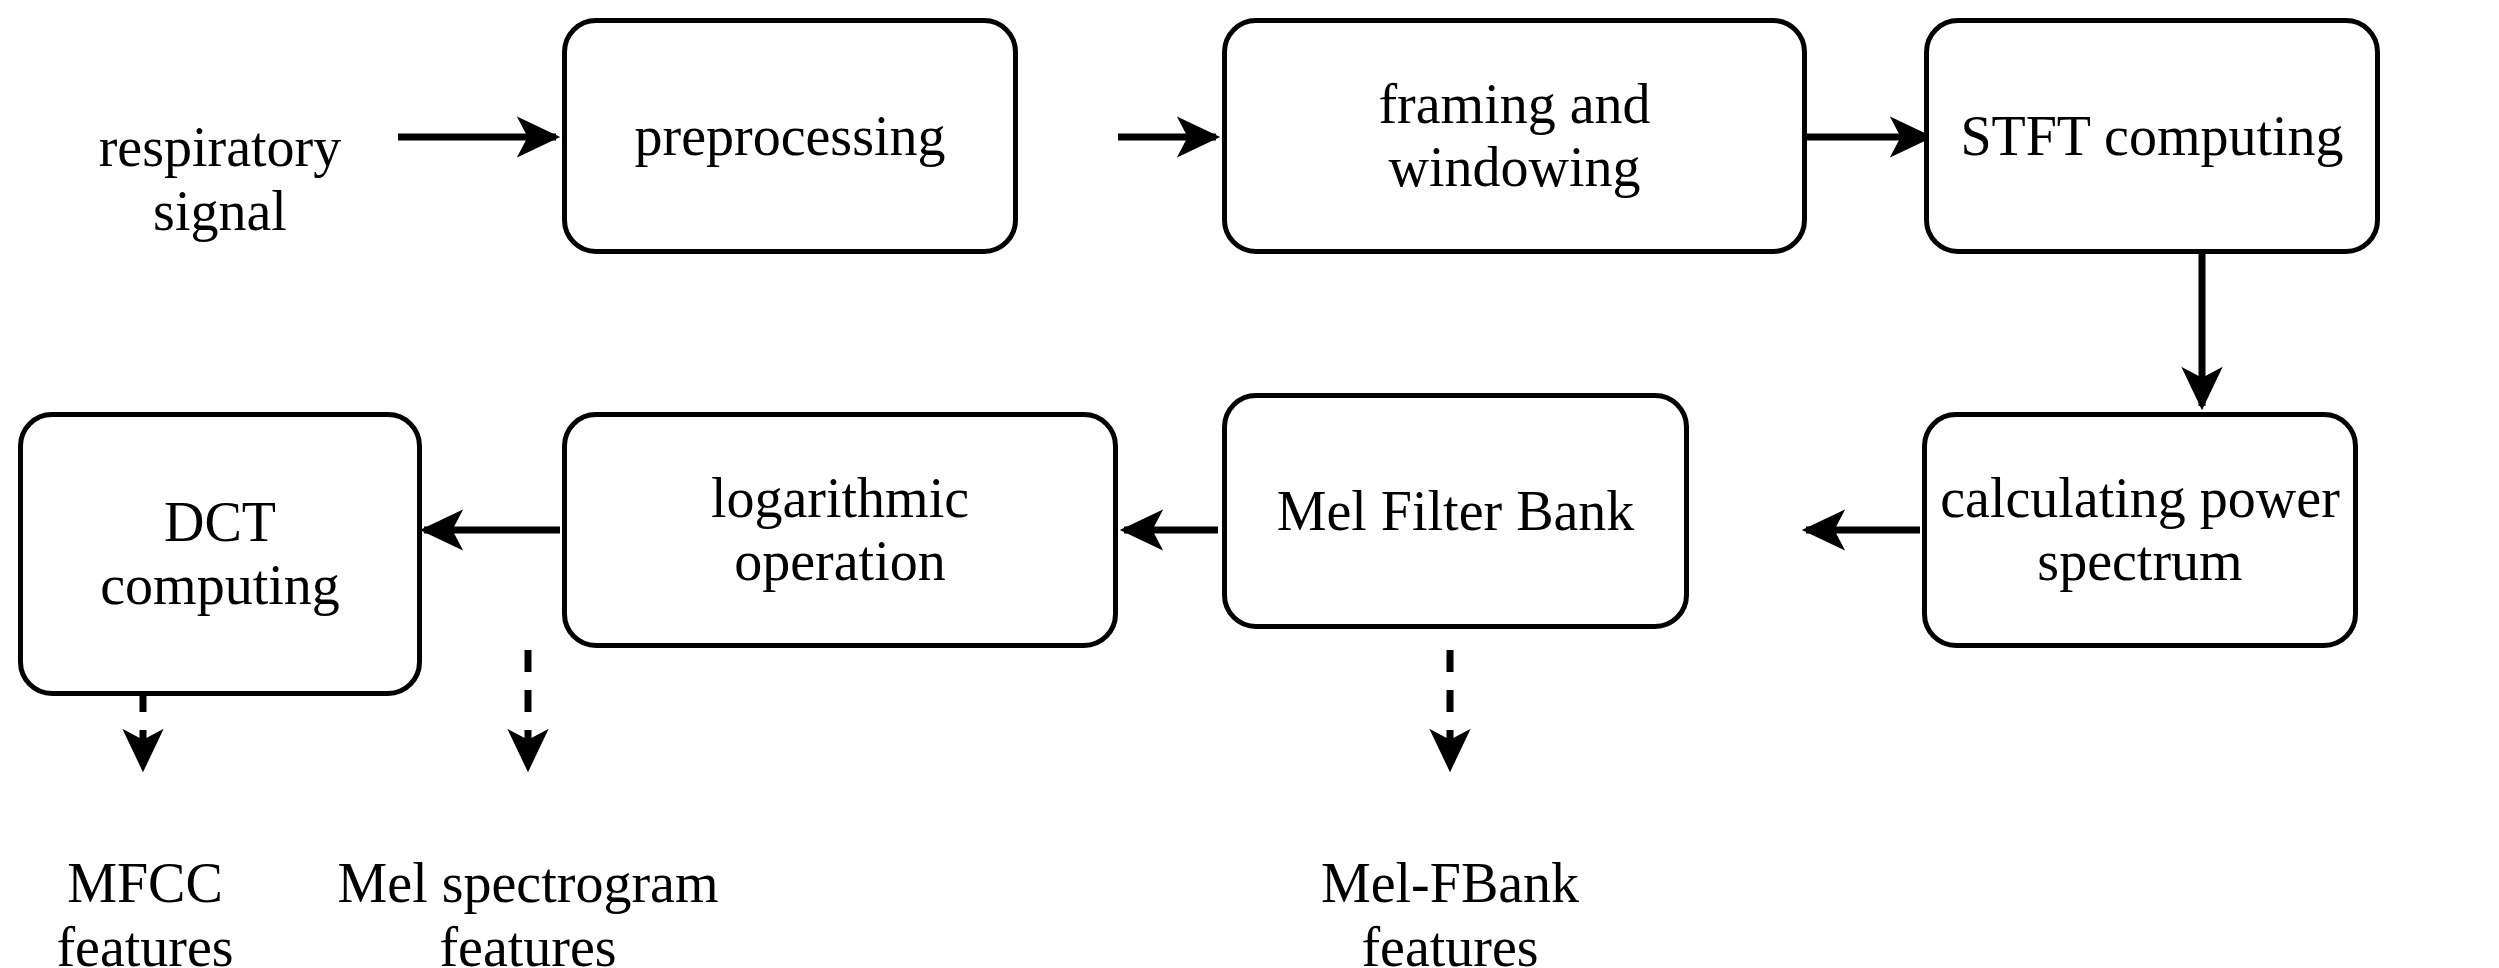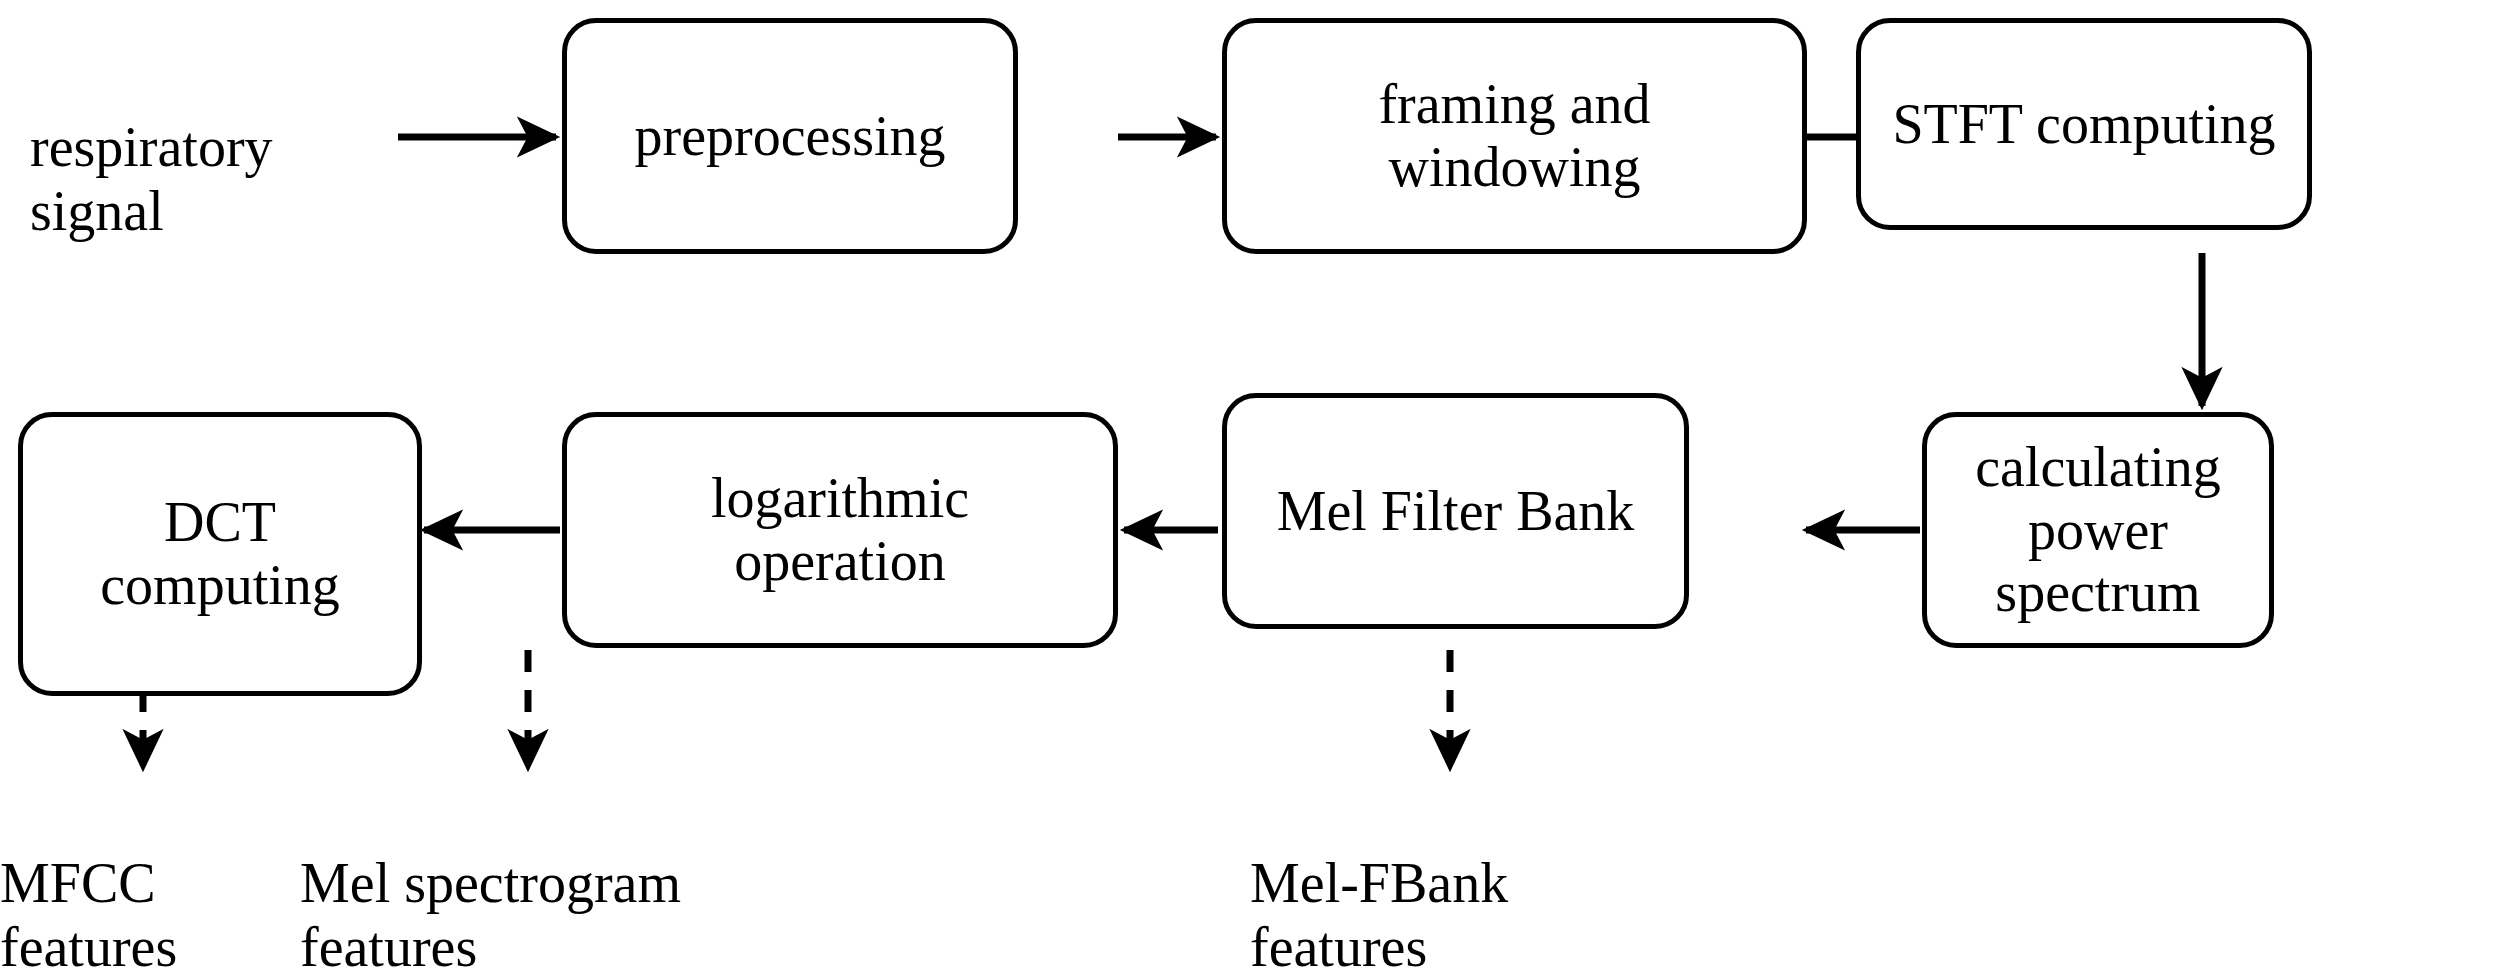--- a/index.html
+++ b/index.html
@@ -29,21 +29,21 @@
     line-height: 1.12;
     font-size: 56px;
     padding: 0 10px;
   }
   .node .node-label {
     display: block;
     white-space: pre-line;
   }
   .free-label {
     position: absolute;
-    text-align: left;
+    text-align: center;
     line-height: 1.14;
     font-size: 56px;
     white-space: pre-line;
   }
   .edge-svg {
     position: absolute;
     left: 0;
     top: 0;
     width: 2499px;
     height: 968px;
@@ -102,25 +102,25 @@
 
   <div class="node" style="left:562px; top:18px; width:456px; height:236px;">
     <span class="node-label">preprocessing</span>
   </div>
 
   <div class="node" style="left:1222px; top:18px; width:585px; height:236px;">
     <span class="node-label">framing and
 windowing</span>
   </div>
 
-  <div class="node" style="left:1856px; top:18px; width:456px; height:212px;">
+  <div class="node" style="left:1924px; top:18px; width:456px; height:236px;">
     <span class="node-label">STFT computing</span>
   </div>
 
-  <div class="node" style="left:1922px; top:412px; width:352px; height:236px;justify-content:center;">
+  <div class="node" style="left:1922px; top:412px; width:436px; height:236px;justify-content:center;">
     <span class="node-label">calculating power
 spectrum</span>
   </div>
 
   <div class="node" style="left:1222px; top:393px; width:467px; height:236px;">
     <span class="node-label">Mel Filter Bank</span>
   </div>
 
   <div class="node" style="left:562px; top:412px; width:556px; height:236px;">
     <span class="node-label">logarithmic

